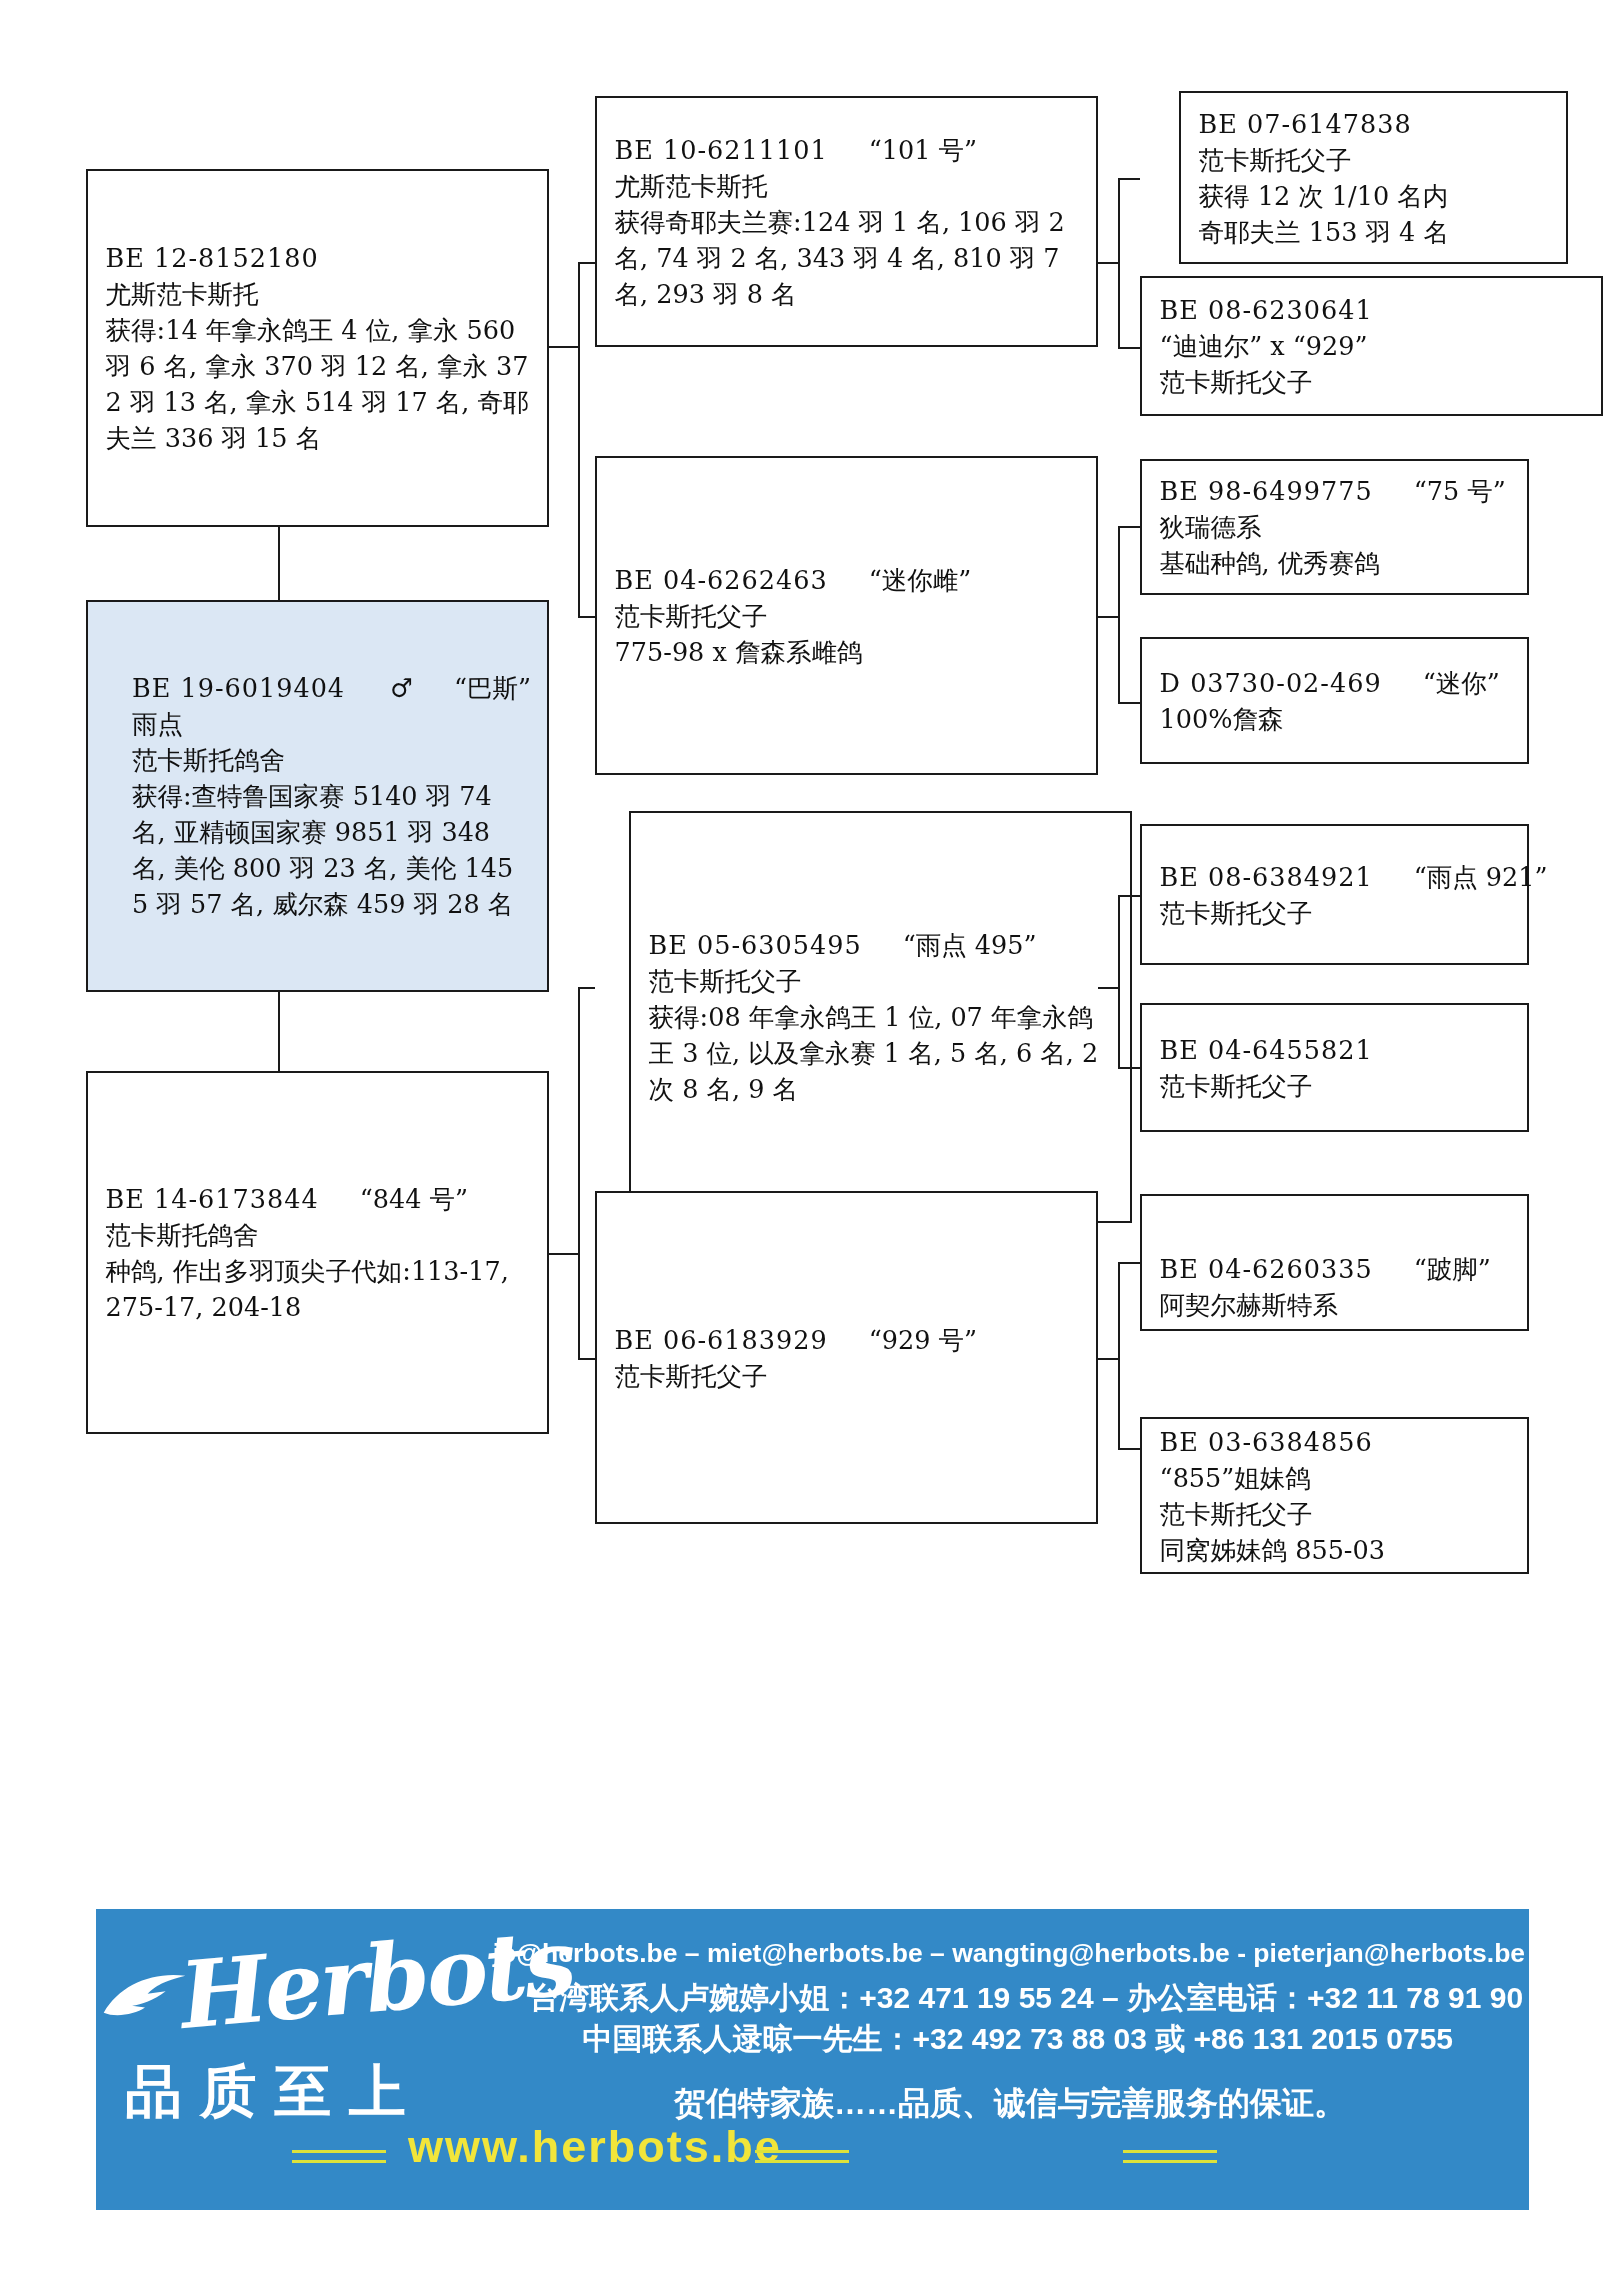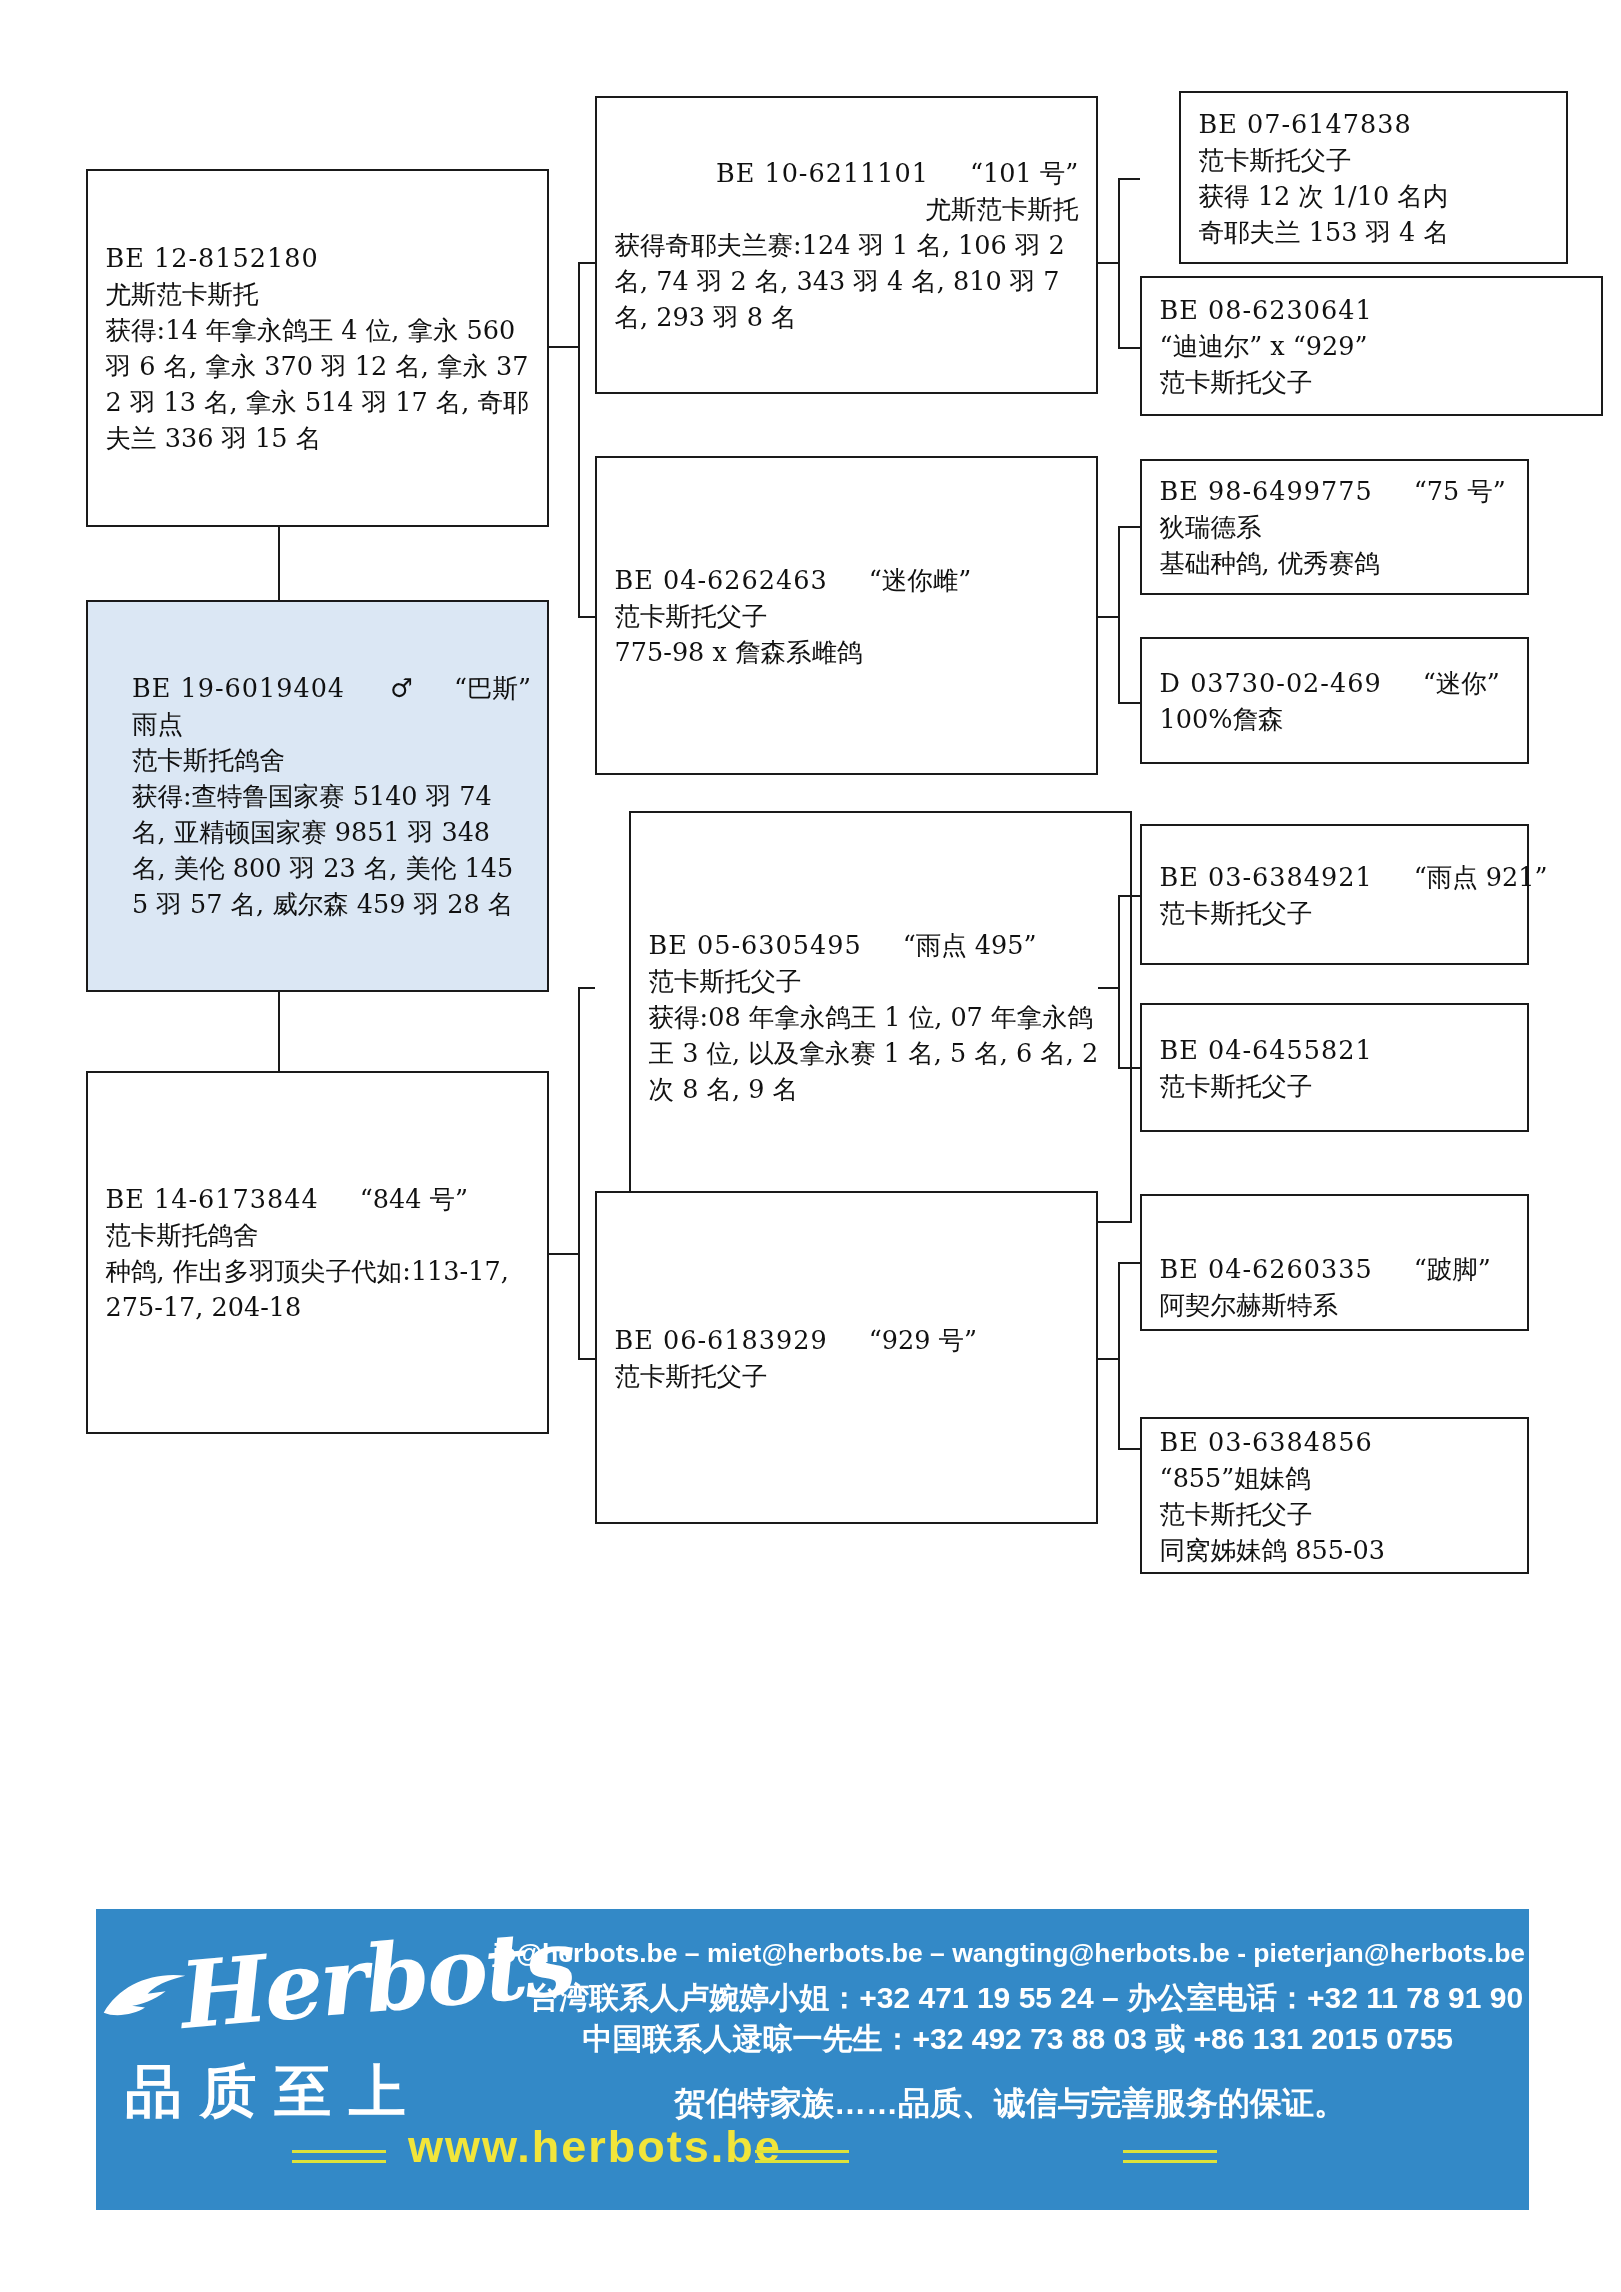--- a/index.html
+++ b/index.html
@@ -65,21 +65,21 @@
   </div>
 
   <div class="pbox" style="left:86px;top:1071px;width:463px;height:363px;">
     <div class="ringline">
       <span class="ring">BE 14-6173844</span><span class="pname">“844 号”</span>
     </div>
     <div class="line">范卡斯托鸽舍</div>
     <div class="line">种鸽, 作出多羽顶尖子代如:113-17, 275-17, 204-18</div>
   </div>
 
-  <div class="pbox" style="left:595px;top:96px;width:503px;height:298px;align-items:flex-end;">
+  <div class="pbox" style="left:595px;top:96px;width:503px;height:251px;">
     <div class="ringline">
       <span class="ring">BE 10-6211101</span><span class="pname">“101 号”</span>
     </div>
     <div class="line">尤斯范卡斯托</div>
     <div class="line">获得奇耶夫兰赛:124 羽 1 名, 106 羽 2 名, 74 羽 2 名, 343 羽 4 名, 810 羽 7 名, 293 羽 8 名</div>
   </div>
 
   <div class="pbox" style="left:595px;top:456px;width:503px;height:319px;">
     <div class="ringline">
       <span class="ring">BE 04-6262463</span><span class="pname">“迷你雌”</span>
@@ -130,21 +130,21 @@
 
   <div class="pbox" style="left:1140px;top:637px;width:389px;height:127px;">
     <div class="ringline">
       <span class="ring">D 03730-02-469</span><span class="pname">“迷你”</span>
     </div>
     <div class="line">100%詹森</div>
   </div>
 
   <div class="pbox" style="left:1140px;top:824px;width:389px;height:141px;">
     <div class="ringline">
-      <span class="ring">BE 03-6384921</span><span class="pname">“雨点 921”</span>
+      <span class="ring">BE 08-6384921</span><span class="pname">“雨点 921”</span>
     </div>
     <div class="line">范卡斯托父子</div>
   </div>
 
   <div class="pbox" style="left:1140px;top:1003px;width:389px;height:129px;">
     <div class="ringline">
       <span class="ring">BE 04-6455821</span>
     </div>
     <div class="line">范卡斯托父子</div>
   </div>

